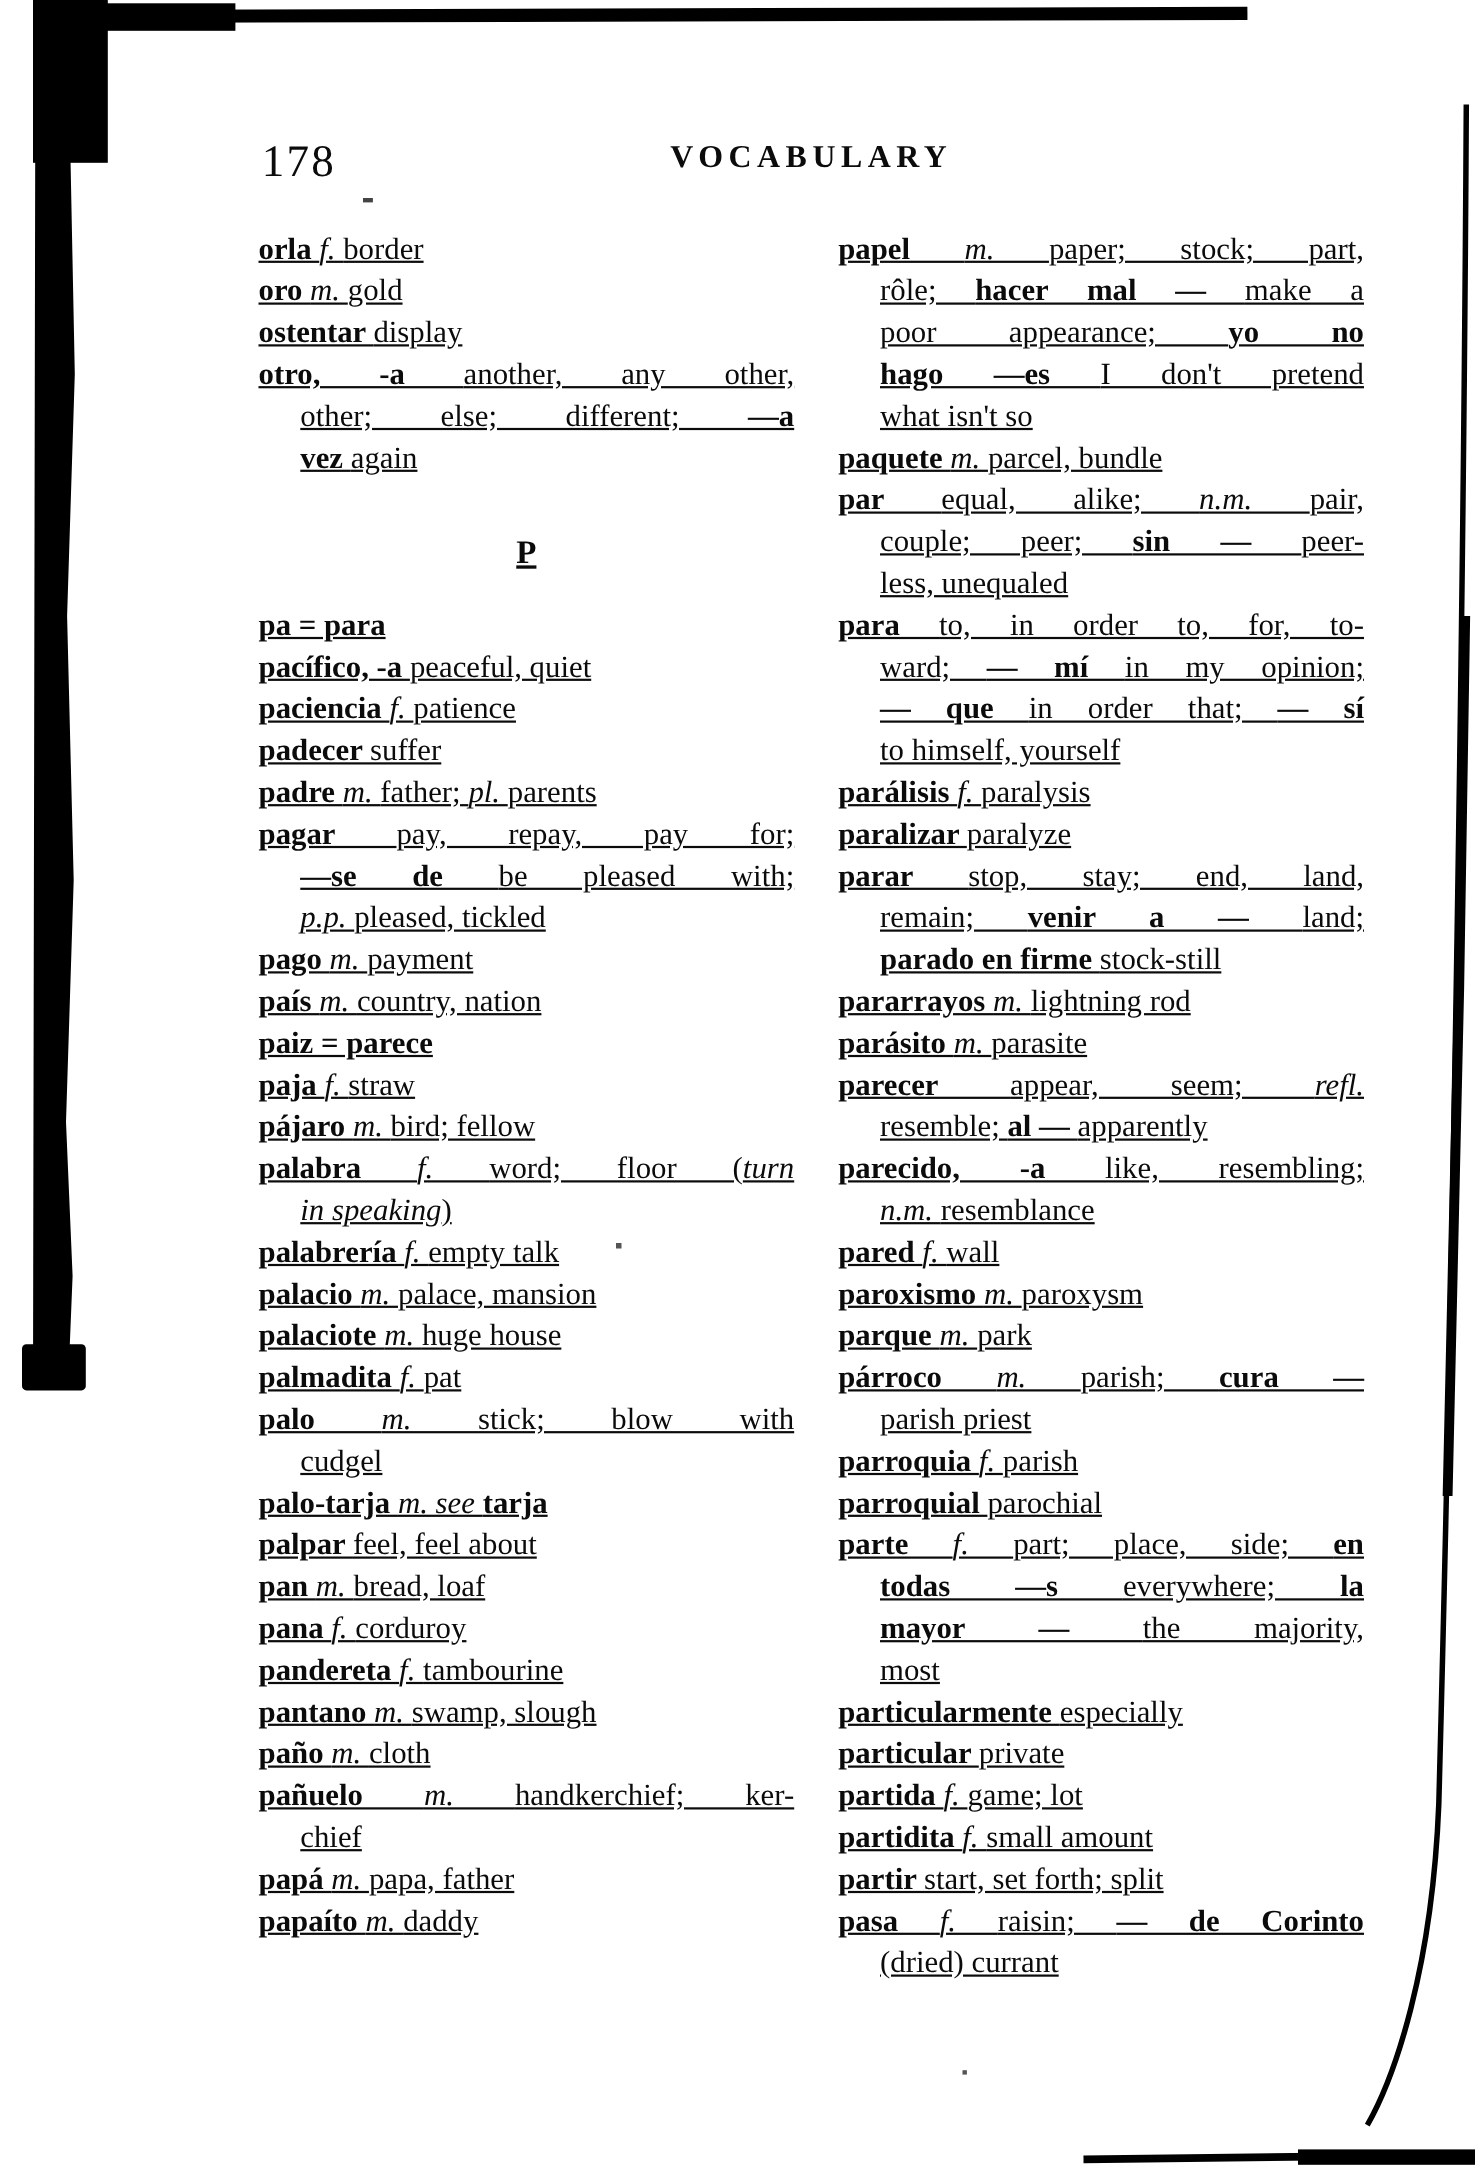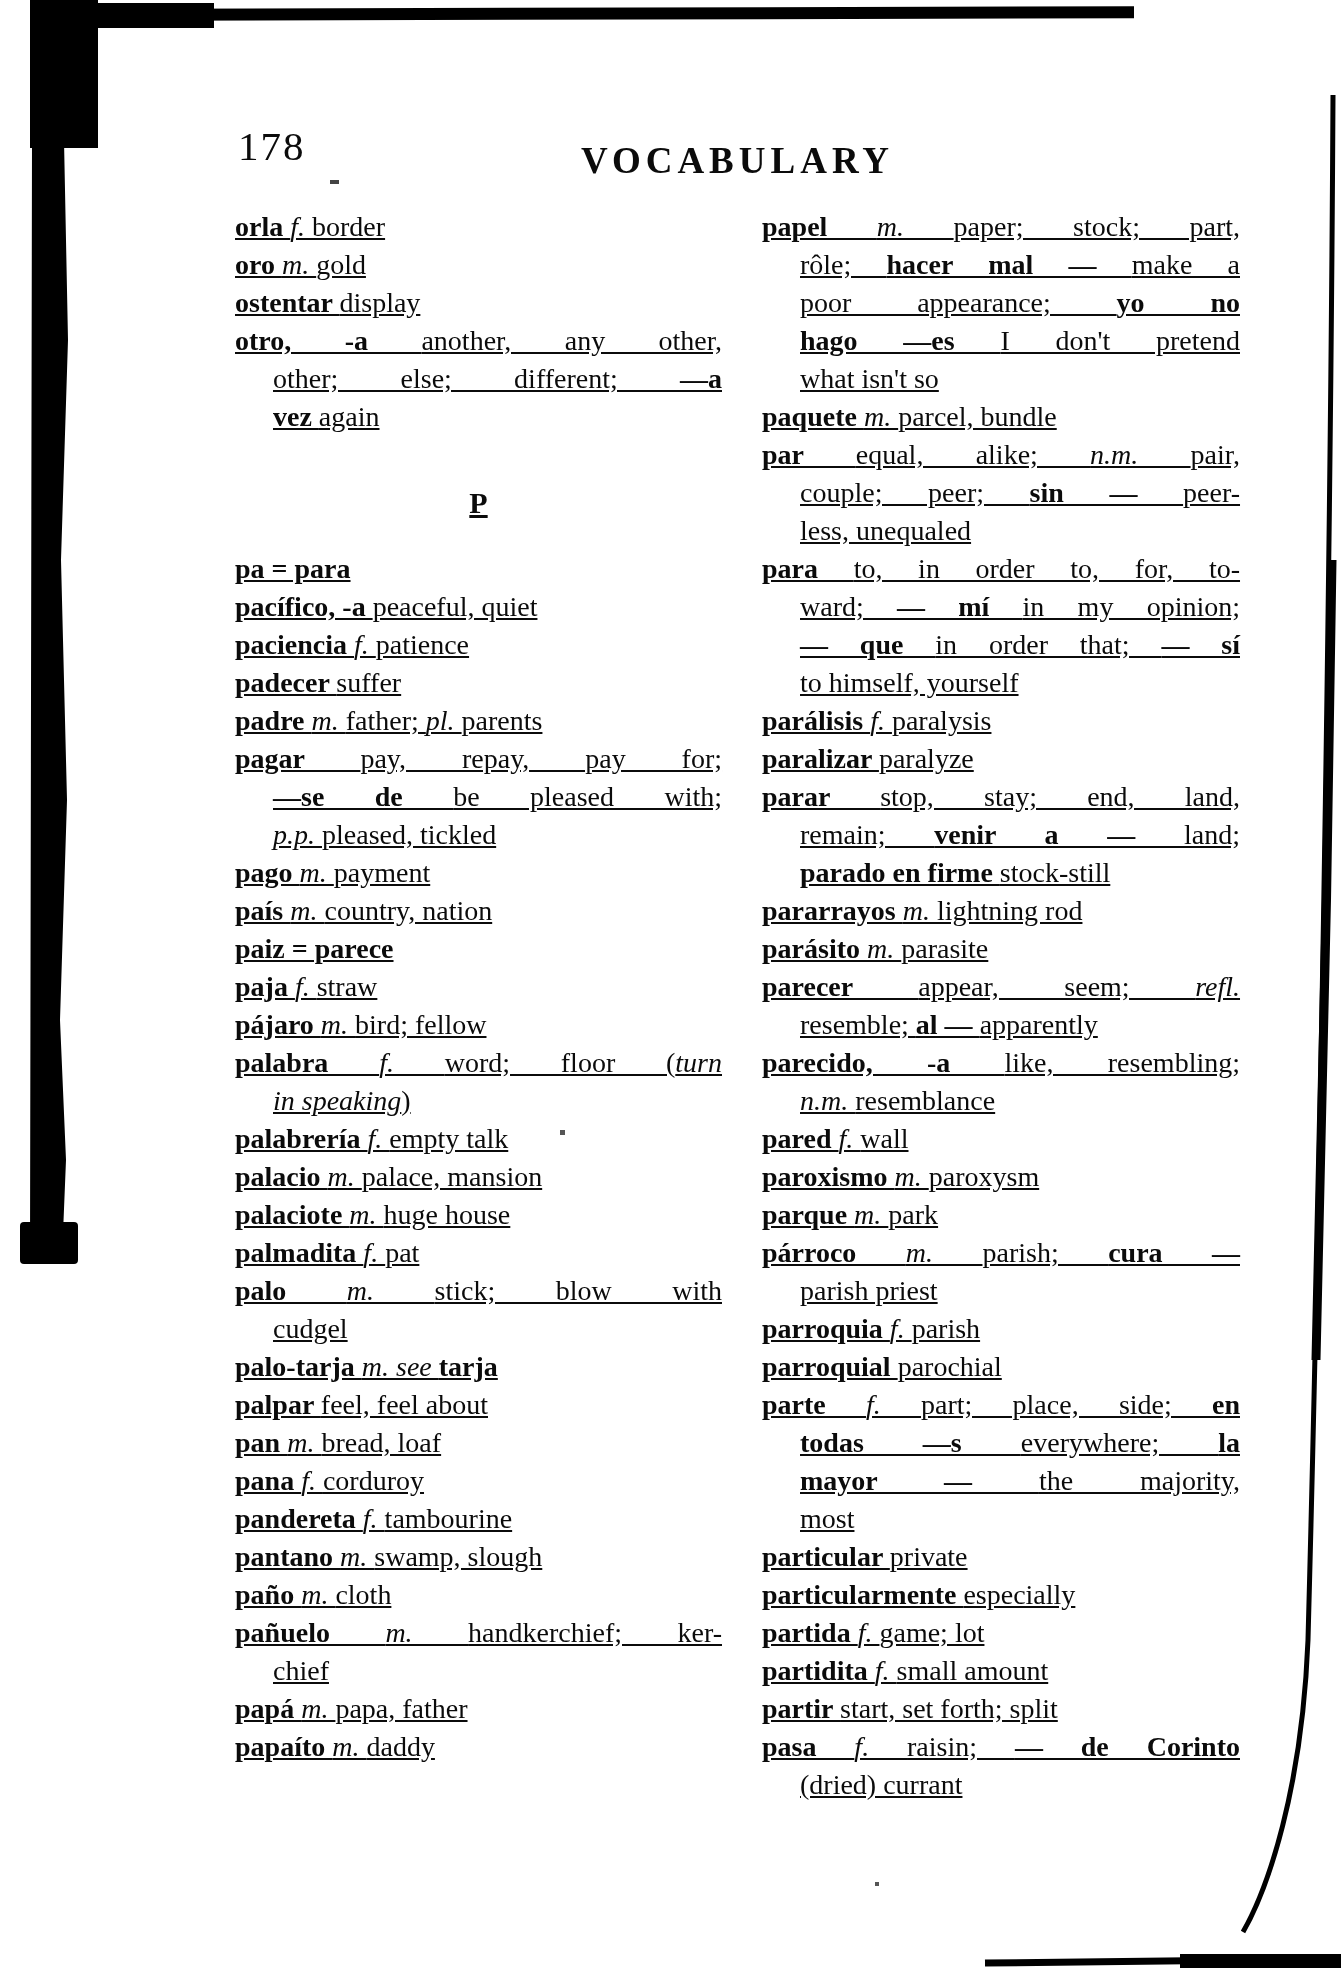--- a/index.html
+++ b/index.html
@@ -11,23 +11,23 @@
     font-family:"Liberation Serif","DejaVu Serif",serif;
     color:#0b0b0b;
   }
   
   .page-number{
     position:absolute;left:238px;top:128px;
     font-size:41px;line-height:36px;letter-spacing:2px;
     font-variant-numeric:oldstyle-nums;
   }
   .page-title{
-    position:absolute;left:235px;top:144px;width:1005px;
+    position:absolute;left:235px;top:126px;width:1005px;
     text-align:center;
-    font-size:37px;line-height:34px;font-weight:700;letter-spacing:5px;
+    font-size:29px;line-height:34px;font-weight:700;letter-spacing:5px;
   }
   
   .col{position:absolute;top:208px;text-decoration:underline;}
   .col-left{left:235px;width:487px;}
   .col-right{left:762px;width:478px;}
   .entry{margin:0;}
   .line{
     font-size:28px;line-height:38px;
     white-space:normal;
   }
@@ -234,24 +234,24 @@
     <div class="entry">
       <div class="line"><span class="b">parroquial </span><span class="n">parochial</span></div>
     </div>
     <div class="entry">
       <div class="line just"><span class="b">parte </span><span class="i">f. </span><span class="n">part; place, side; </span><span class="b">en</span></div>
       <div class="line cont just"><span class="b">todas —s </span><span class="n">everywhere; </span><span class="b">la</span></div>
       <div class="line cont just"><span class="b">mayor — </span><span class="n">the majority,</span></div>
       <div class="line cont"><span class="n">most</span></div>
     </div>
     <div class="entry">
+      <div class="line"><span class="b">particularmente </span><span class="n">especially</span></div>
+    </div>
+    <div class="entry">
       <div class="line"><span class="b">particular </span><span class="n">private</span></div>
-    </div>
-    <div class="entry">
-      <div class="line"><span class="b">particularmente </span><span class="n">especially</span></div>
     </div>
     <div class="entry">
       <div class="line"><span class="b">partida </span><span class="i">f. </span><span class="n">game; lot</span></div>
     </div>
     <div class="entry">
       <div class="line"><span class="b">partidita </span><span class="i">f. </span><span class="n">small amount</span></div>
     </div>
     <div class="entry">
       <div class="line"><span class="b">partir </span><span class="n">start, set forth; split</span></div>
     </div>

